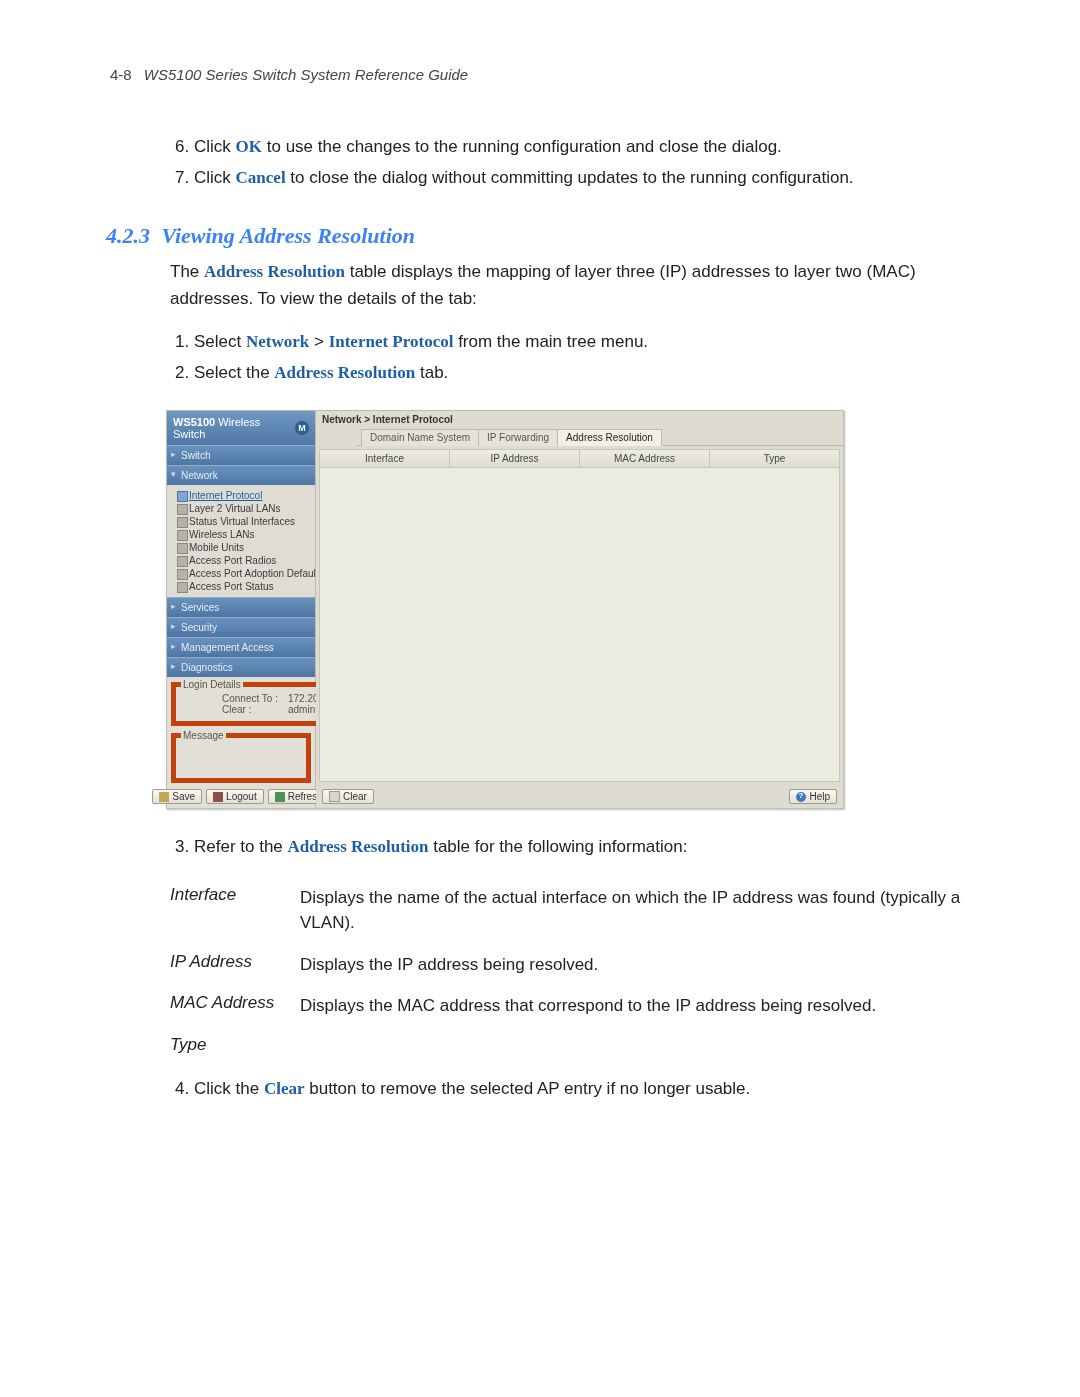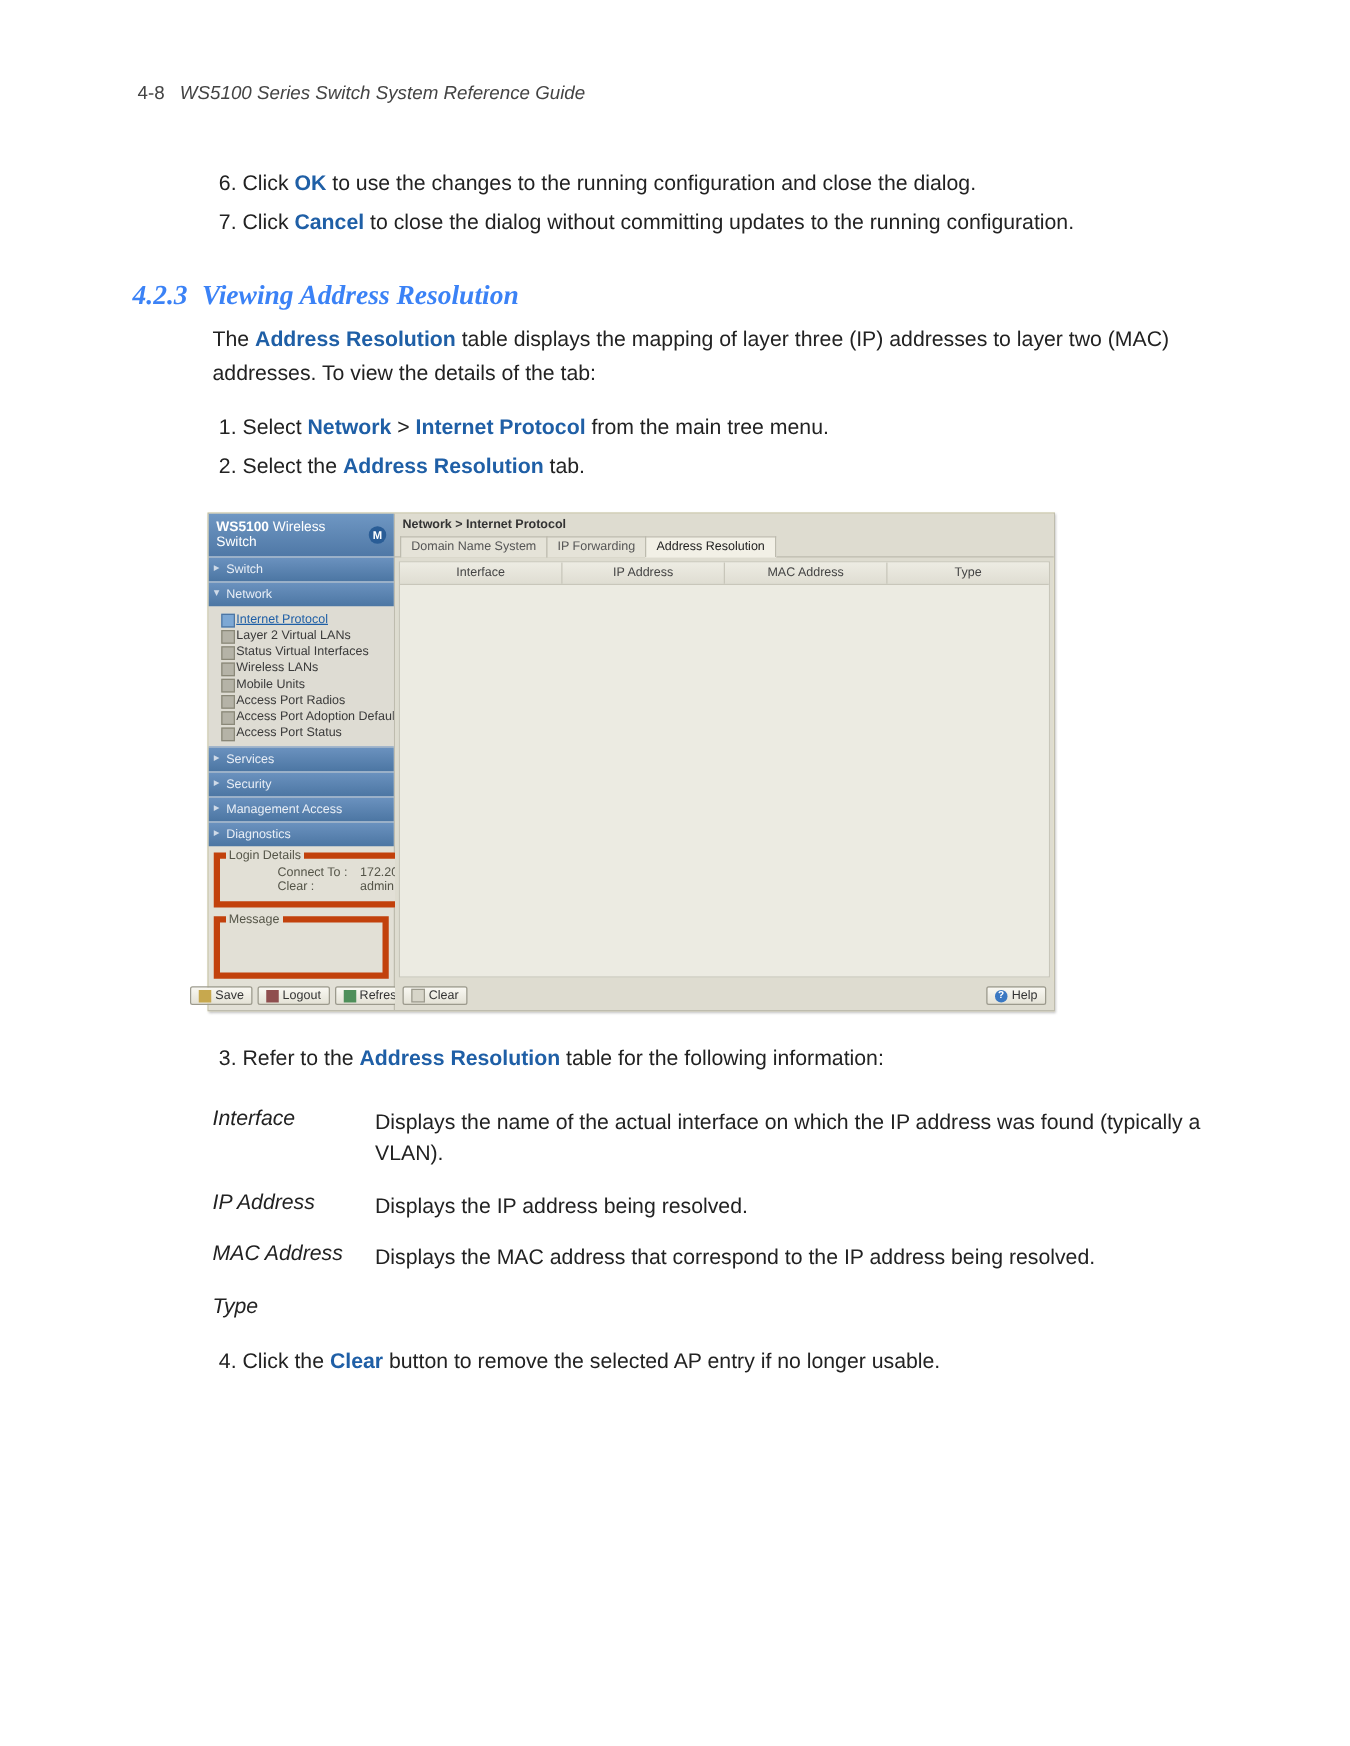--- a/index.html
+++ b/index.html
@@ -27,21 +27,21 @@
   }
   .runninghead .pagenum { font-style: normal; margin-right: 8px; color:#444;}
   ol.steps {
     list-style: decimal;
     font-size: 17px;
     line-height: 1.6;
     margin: 0 0 24px 60px;
     padding-left: 24px;
   }
   ol.steps li { margin-bottom: 4px; }
-  .kw { font-weight: bold; color: var(--link-blue); }
+  .kw { font-weight: bold; color: var(--link-blue); font-family: Liberation Serif, serif; }
   h2.section {
     font-style: italic;
     font-weight: bold;
     color: #3b82f6;
     font-size: 22px;
     margin: 32px 0 10px -4px;
     font-family: Georgia, "Times New Roman", serif;
   }
   h2.section .num { margin-right: 6px; }
   .body-text {
@@ -50,21 +50,21 @@
     margin: 0 0 16px 60px;
   }
 
   
   .screenshot {
     margin: 10px 0 24px 56px;
     width: 676px;
     border: 1px solid #bebcae;
     font-family: Tahoma, Arial, sans-serif;
     font-size: 11px;
-    background: #fef9c3;
+    background: #404040;
     color: #333;
     display: flex;
     flex-direction: row;
     box-shadow: 1px 1px 2px rgba(0,0,0,0.25);
   }
   .sidebar {
     width: 148px;
     flex: 0 0 148px;
     display: flex;
     flex-direction: column;
@@ -175,20 +175,21 @@
     font-weight: bold;
     color: #333;
     padding: 3px 6px;
   }
   .tabbar {
     display: flex;
     gap: 0;
     padding: 0 4px;
     border-bottom: 1px solid #bdbbae;
     background:#dedcd0;
+    margin-left:41px;
   }
   .tab {
     font-size: 10px;
     padding: 2px 8px;
     background: #e5e3d8;
     border: 1px solid #bdbbae;
     border-bottom: none;
     margin-right: -1px;
     color: #555;
     cursor: pointer;

